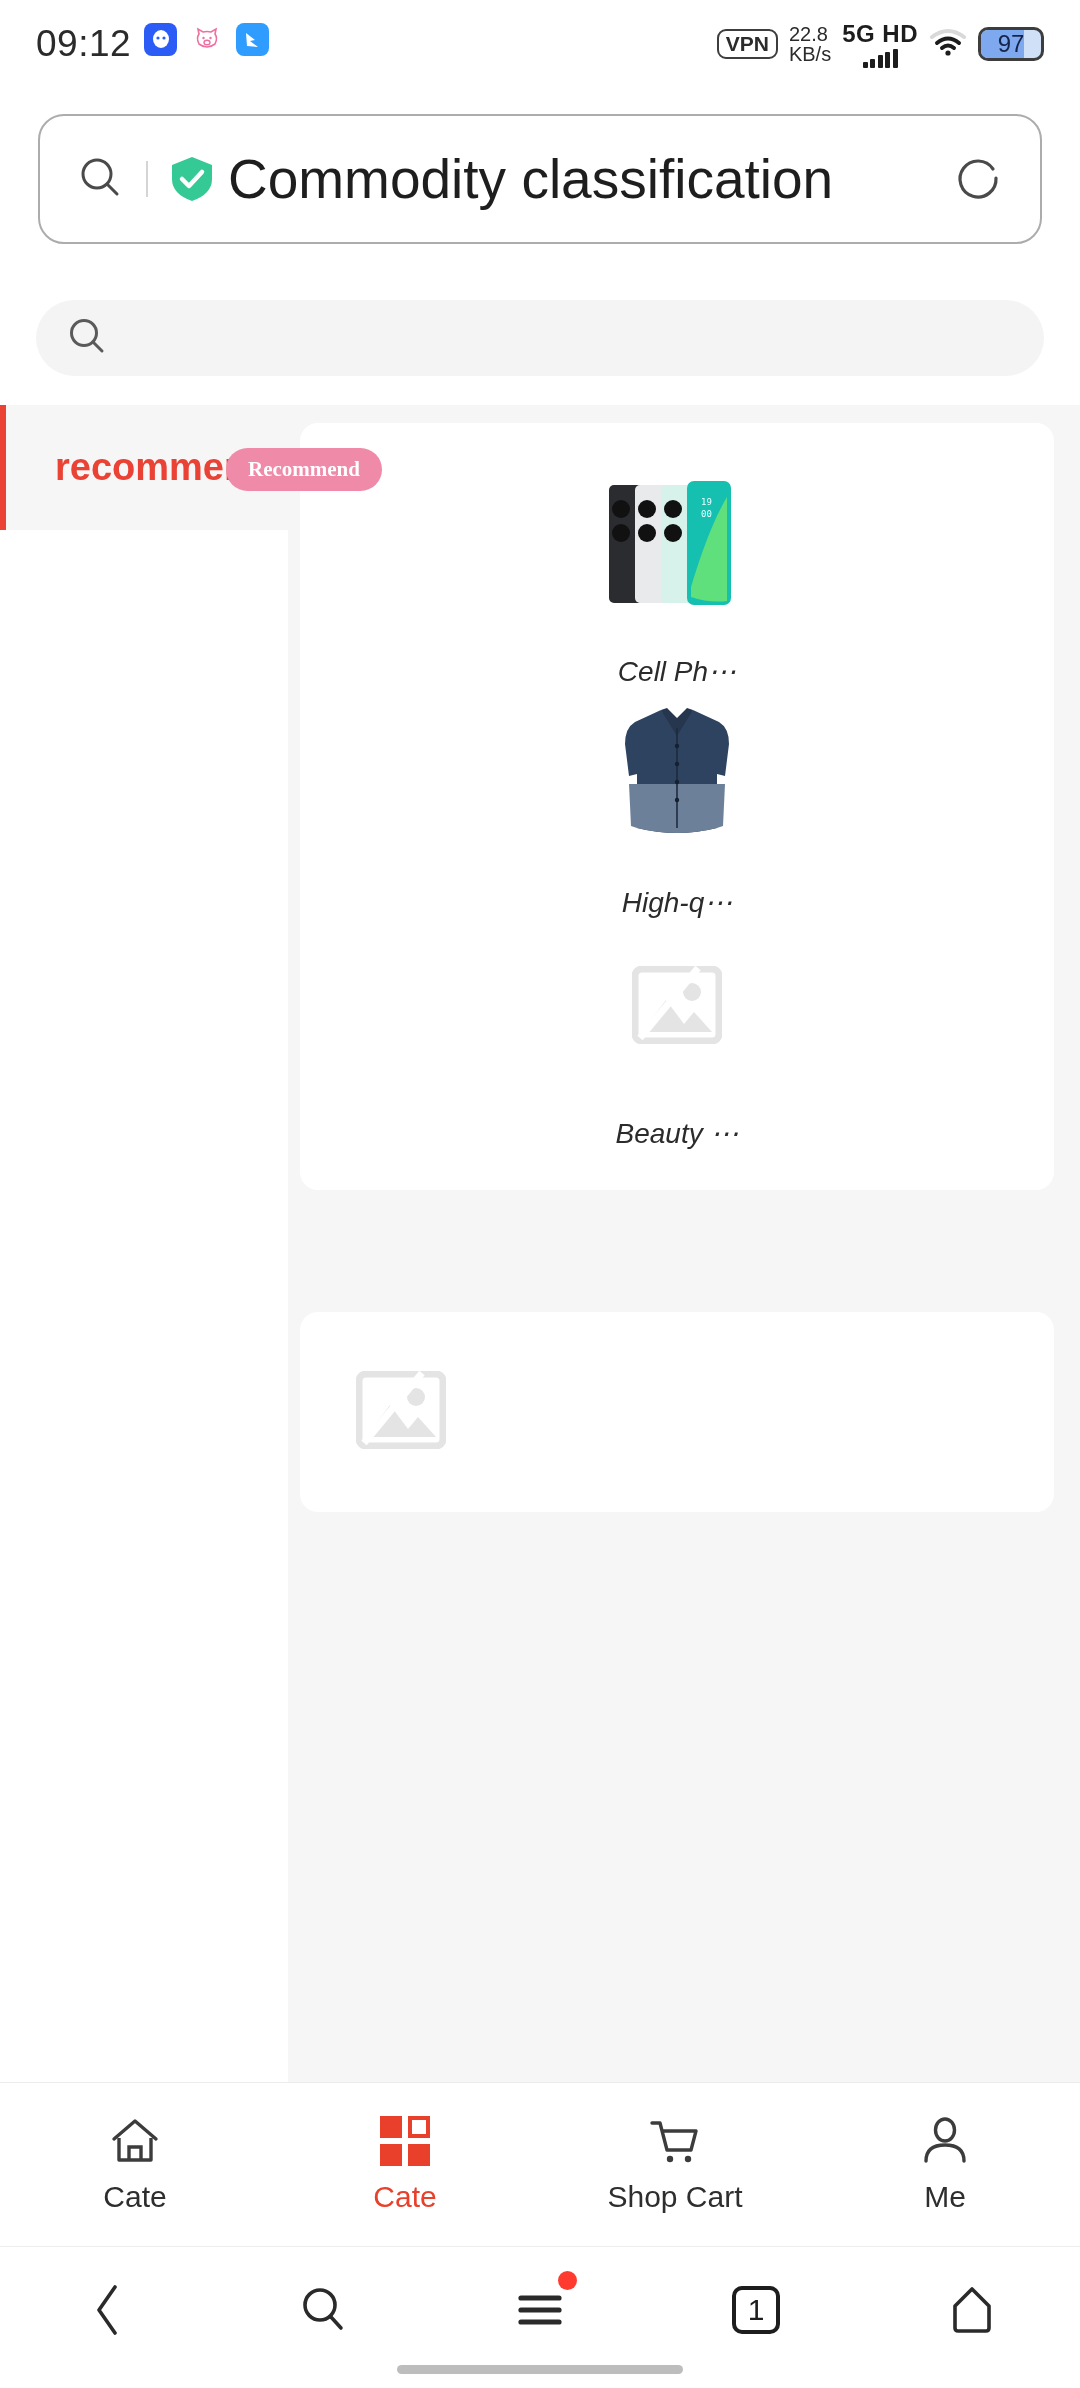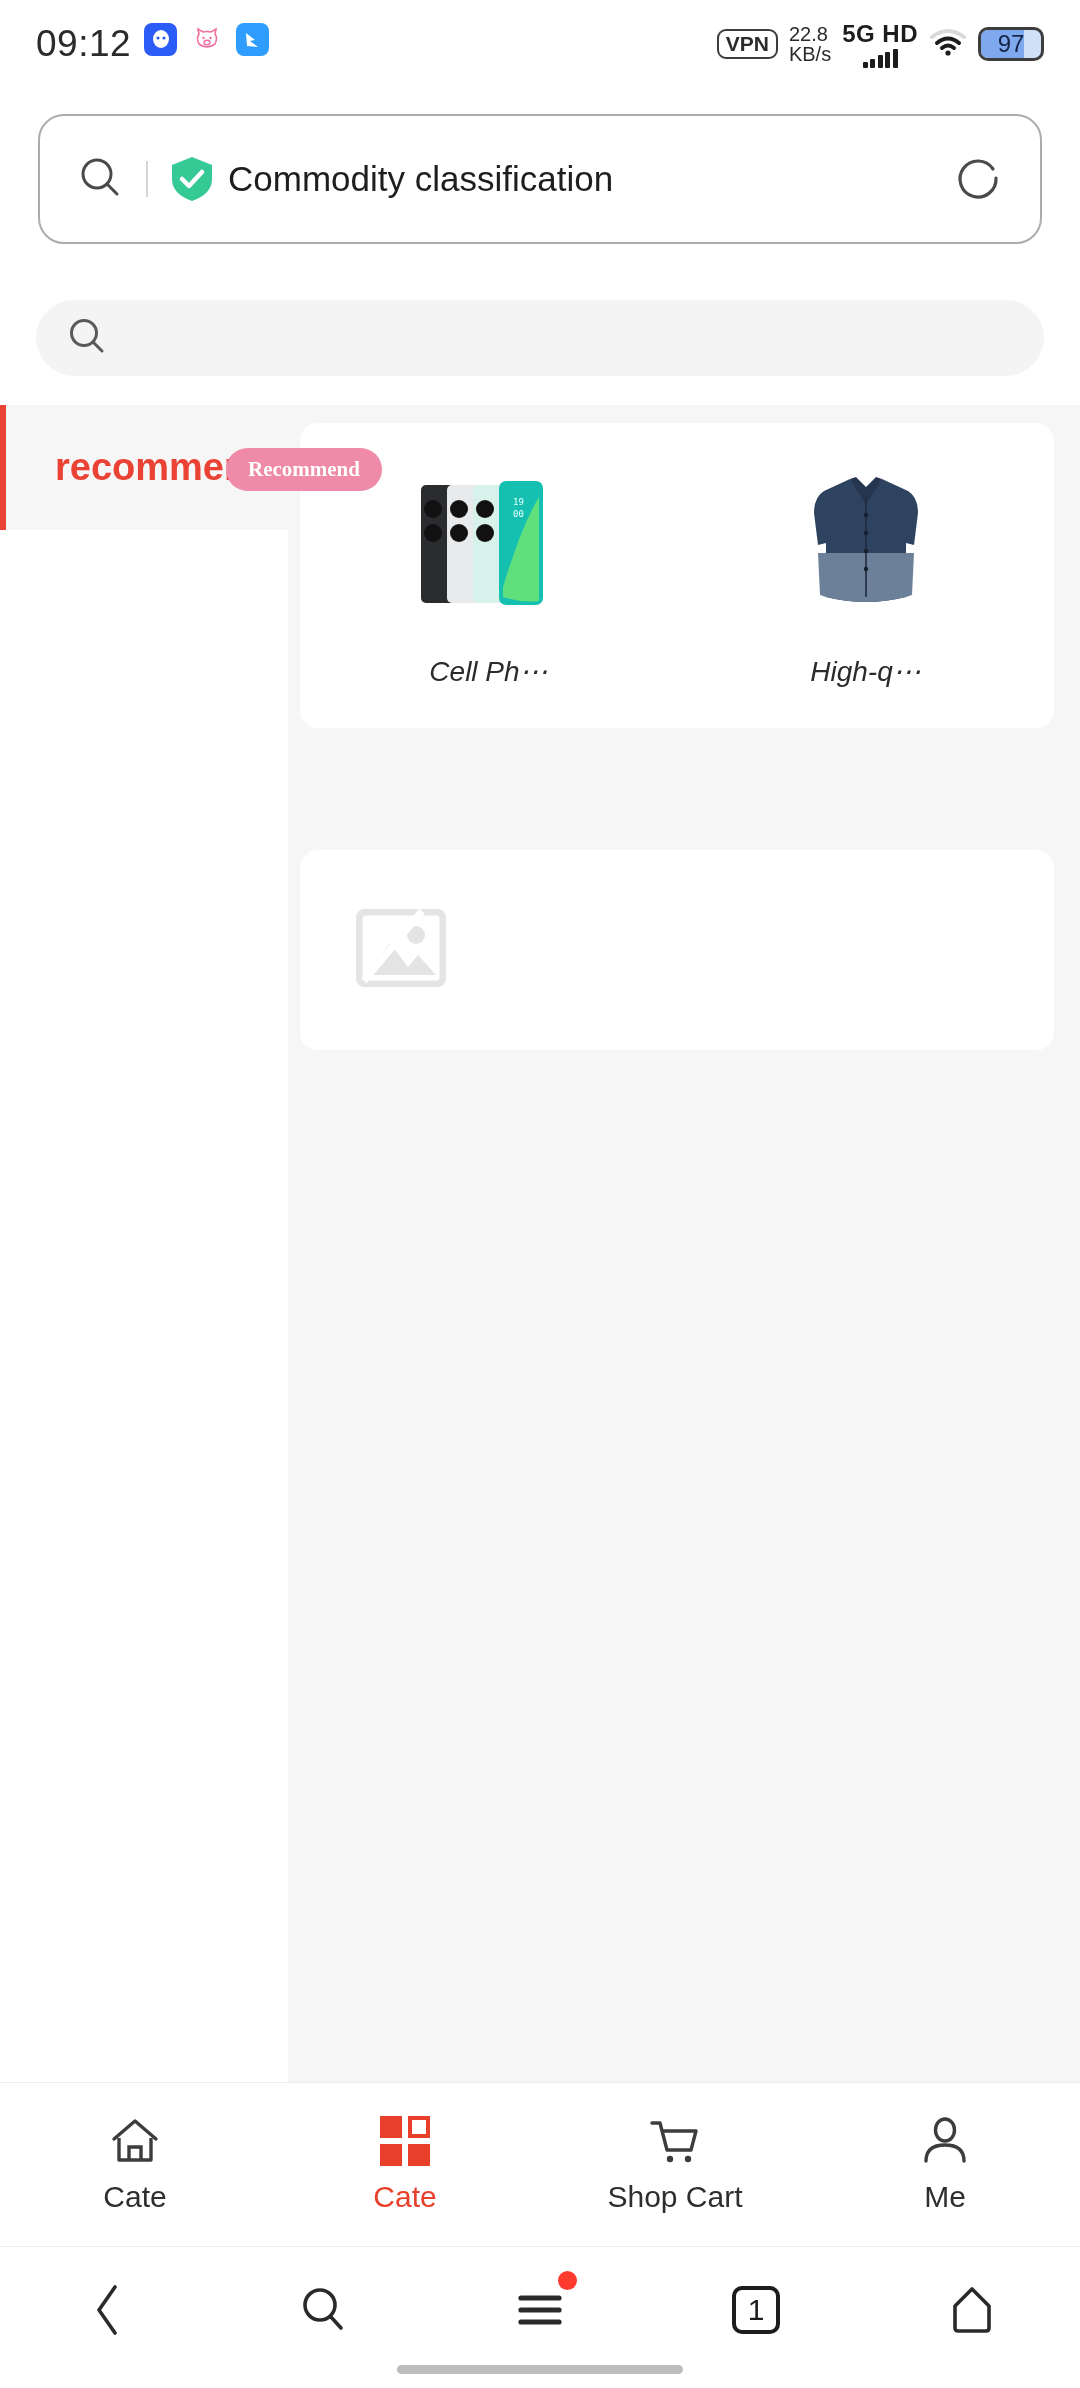--- a/index.html
+++ b/index.html
@@ -49,21 +49,21 @@
     background:#ffffff; display:flex; align-items:center; justify-content:center;
   }
   #url-pill{
     width:1004px; height:130px; border:2px solid #acacac; border-radius:26px;
     display:flex; align-items:center; padding:0 36px; background:#fff;
   }
   .url-divider{ width:2px; height:36px; background:#d5d5d5; margin:0 22px; }
   .shield{ width:44px; height:48px; position:relative; flex:none; }
   .shield svg{ display:block; }
   #url-text{
-    flex:1; font-size:35px; color:#1e1e1e; white-space:nowrap;
+    flex:1; font-size:55px; color:#1e1e1e; white-space:nowrap;
     overflow:hidden; text-overflow:ellipsis; margin-left:14px; font-weight:400;
   }
 
   
   #page{
     position:absolute; left:0; top:270px; width:1080px; height:1812px;
     background:#ffffff; overflow:hidden;
   }
   
   #page-search-row{ height:135px; background:#fff; display:flex; align-items:center;
@@ -91,21 +91,21 @@
   .pill-badge{
     position:absolute; left:-62px; top:43px;
     background:#ef8aa9; color:#fff; border-radius:24px;
     font-size:21px; font-weight:700; padding:9px 22px;
     font-family:"Liberation Serif", serif;
   }
   .content-card{
     background:#ffffff; border-radius:18px; margin:0 26px 0 12px;
   }
   #card-row1{ margin-top:18px; padding:34px 0 40px; }
-  .prod-grid{ display:flex; }
+  .prod-grid{ display:flex;flex-direction:column; }
   .prod-cell{ flex:1; display:flex; flex-direction:column; align-items:center; }
   .prod-img{ width:172px; height:172px; display:flex; align-items:center;
              justify-content:center; }
   .prod-name{ margin-top:26px; font-size:28px; color:#2b2b2b; white-space:nowrap;font-style:italic; }
   .broken-img{ width:90px; height:78px; }
   #card-row2{ margin-top:122px; height:200px; display:flex; align-items:center;
               padding-left:56px; }
 
   
   #app-tabbar{
@@ -284,20 +284,31 @@
                 <line x1="86" y1="40" x2="86" y2="140" stroke="#1d2b3e" stroke-width="1.6"></line>
                 <circle cx="86" cy="58" r="2.2" fill="#16202e"></circle>
                   <circle cx="86" cy="76" r="2.2" fill="#16202e"></circle>
                 <circle cx="86" cy="94" r="2.2" fill="#16202e"></circle>
                   <circle cx="86" cy="112" r="2.2" fill="#16202e"></circle>
               </svg>
             </div>
             <div class="prod-name">High-q⋯</div>
           </div>
 
+          <div class="prod-cell">
+            <div class="prod-img">
+              <svg class="broken-img" viewBox="0 0 90 78">
+                <rect x="3" y="3" width="84" height="72" rx="7" fill="none" stroke="#e4e4e4" stroke-width="7"></rect>
+                <circle cx="60" cy="26" r="9" fill="#e4e4e4"></circle>
+                <path d="M10 66 L34 34 L52 58 L62 46 L80 66 Z" fill="#e4e4e4"></path>
+                <line x1="8" y1="72" x2="66" y2="2" stroke="#ffffff" stroke-width="7"></line>
+              </svg>
+            </div>
+            <div class="prod-name">Beauty ⋯</div>
+          </div>
 
         </div>
       </div>
 
       <div class="content-card" id="card-row2">
         <div>
           <svg class="broken-img" viewBox="0 0 90 78">
             <rect x="3" y="3" width="84" height="72" rx="7" fill="none" stroke="#e4e4e4" stroke-width="7"></rect>
             <circle cx="60" cy="26" r="9" fill="#e4e4e4"></circle>
             <path d="M10 66 L34 34 L52 58 L62 46 L80 66 Z" fill="#e4e4e4"></path>

